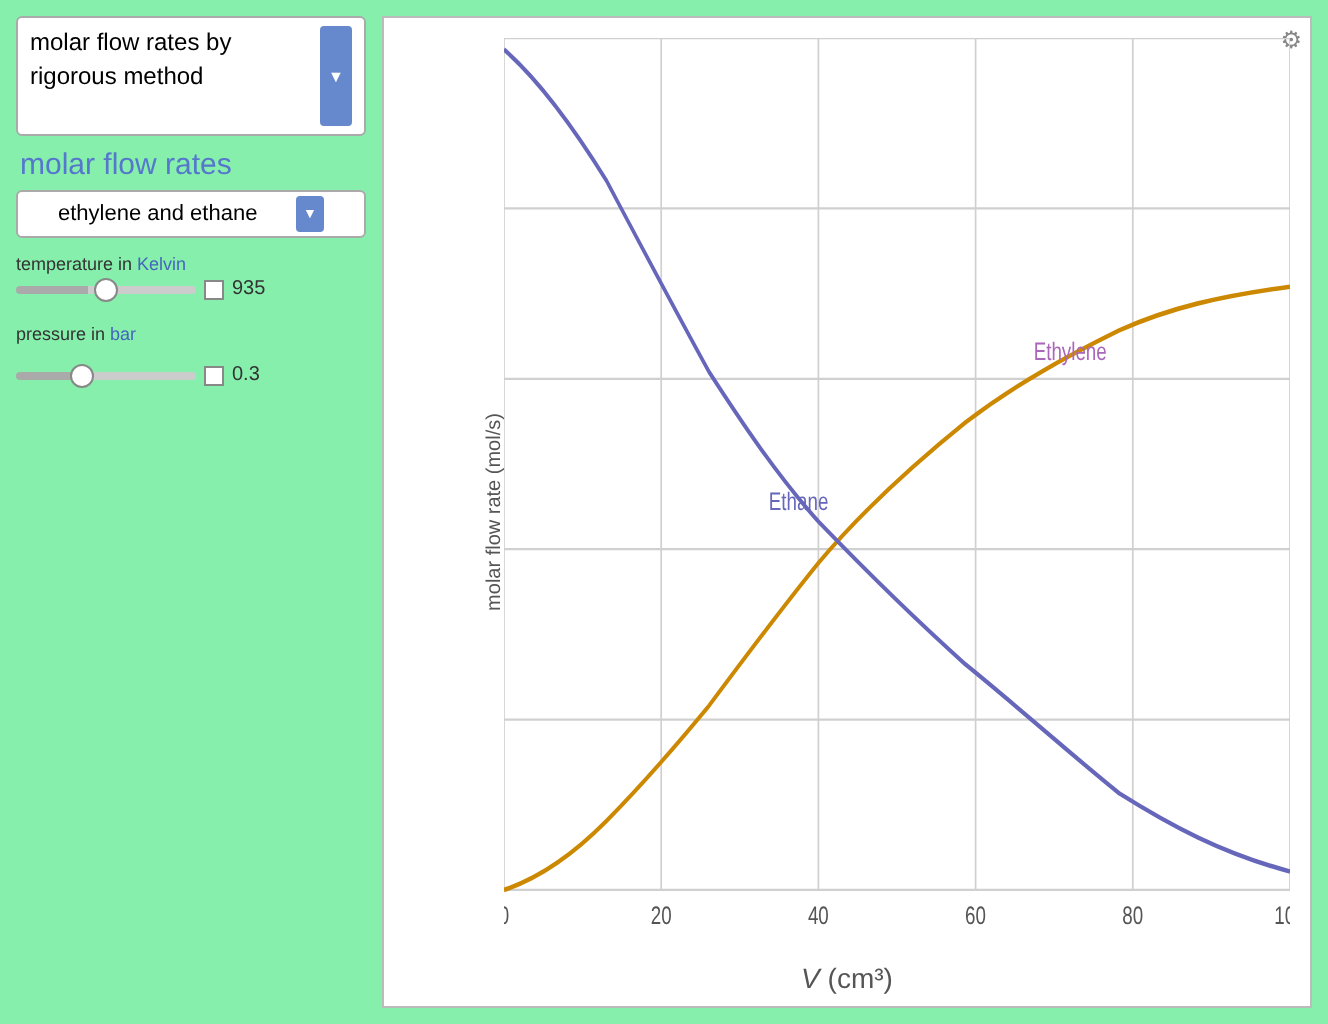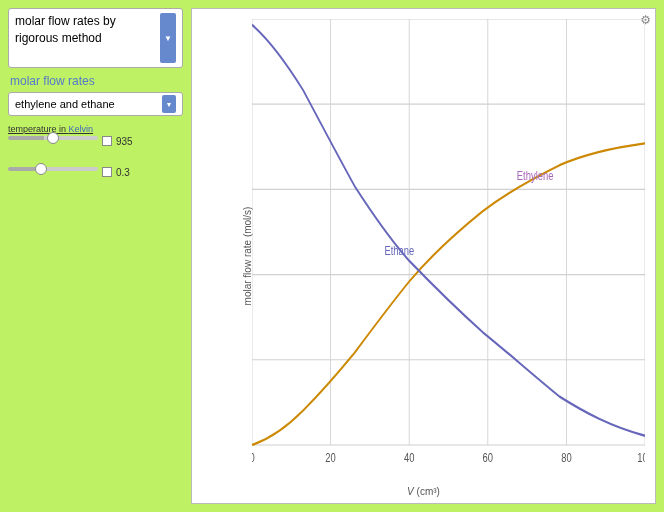--- a/index.html
+++ b/index.html
@@ -7,21 +7,21 @@
       font-family: Arial, sans-serif;
       background: #e8e8e8;
       width: 664px;
       height: 512px;
       overflow: hidden;
       position: relative;
     }
     .container {
       width: 664px;
       height: 512px;
-      background: #bef264;
+      background: #86efac;
       position: relative;
       display: flex;
       padding: 8px;
       gap: 8px;
     }
     .sidebar {
       width: 175px;
       flex-shrink: 0;
       display: flex;
       flex-direction: column;
@@ -54,30 +54,30 @@
       flex-shrink: 0;
       align-self: stretch;
       cursor: pointer;
     }
     .dropdown-arrow::after {
       content: '▼';
       color: white;
       font-size: 8px;
     }
     .label-small {
-      font-size: 12px;
+      font-size: 15px;
       color: #5577cc;
       margin-top: 2px;
       margin-left: 2px;
     }
     .dropdown-small {
       background: white;
       border: 1px solid #aaa;
       border-radius: 3px;
-      padding: 3px 6px;
+      padding: 3px 20px;
       display: flex;
       align-items: center;
       justify-content: space-between;
       height: 24px;
     }
     .dropdown-small .text {
       font-size: 11px;
       color: #000;
     }
     .dropdown-small .arrow {
@@ -95,25 +95,25 @@
       color: white;
       font-size: 7px;
     }
     .param-section {
       margin-top: 4px;
     }
     .param-label {
       font-size: 9px;
       color: #333;
       margin-bottom: 2px;
-      text-decoration: underline;
     }
     .param-label span.blue { color: #4466bb; }
     .slider-row {
       display: flex;
+      align-items: center;
       gap: 4px;
       margin-bottom: 4px;
     }
     .slider {
       -webkit-appearance: none;
       appearance: none;
       width: 90px;
       height: 4px;
       background: linear-gradient(to right, #aaa 0%, #aaa 40%, #ccc 40%, #ccc 100%);
       border-radius: 2px;
@@ -171,21 +171,21 @@
       transform: translateY(-50%) rotate(-90deg);
       font-size: 10px;
       color: #555;
       white-space: nowrap;
     }
     .x-axis-label {
       position: absolute;
       bottom: 6px;
       left: 50%;
       transform: translateX(-50%);
-      font-size: 10px;
+      font-size: 14px;
       color: #555;
     }
     .x-axis-label .italic { font-style: italic; }
   </style>
 </head>
 <body>
 
 <div class="container">
 
   <div class="sidebar">
@@ -206,20 +206,23 @@
         <span>temperature in </span><span class="blue">Kelvin</span>
       </div>
       <div class="slider-row">
         <input type="range" class="slider" min="0" max="100" value="50" style="">
         <div class="slider-checkbox"></div>
         <span class="slider-value">935</span>
       </div>
     </div>
 
     <div class="param-section">
+      <div class="param-label">
+        <span>pressure in </span><span class="blue">bar</span>
+      </div>
     </div>
 
     <div class="param-section">
       <div class="slider-row">
         <input type="range" class="slider" min="0" max="100" value="35" style="">
         <div class="slider-checkbox"></div>
         <span class="slider-value">0.3</span>
       </div>
     </div>
   </div>

